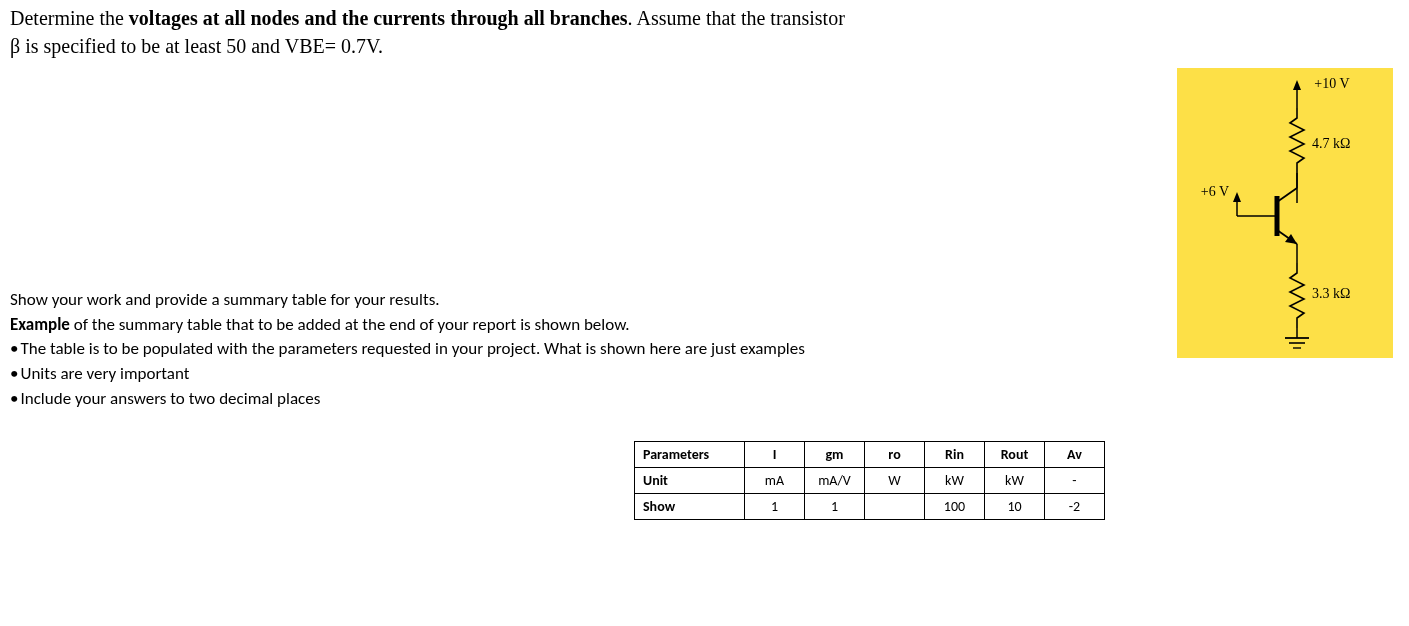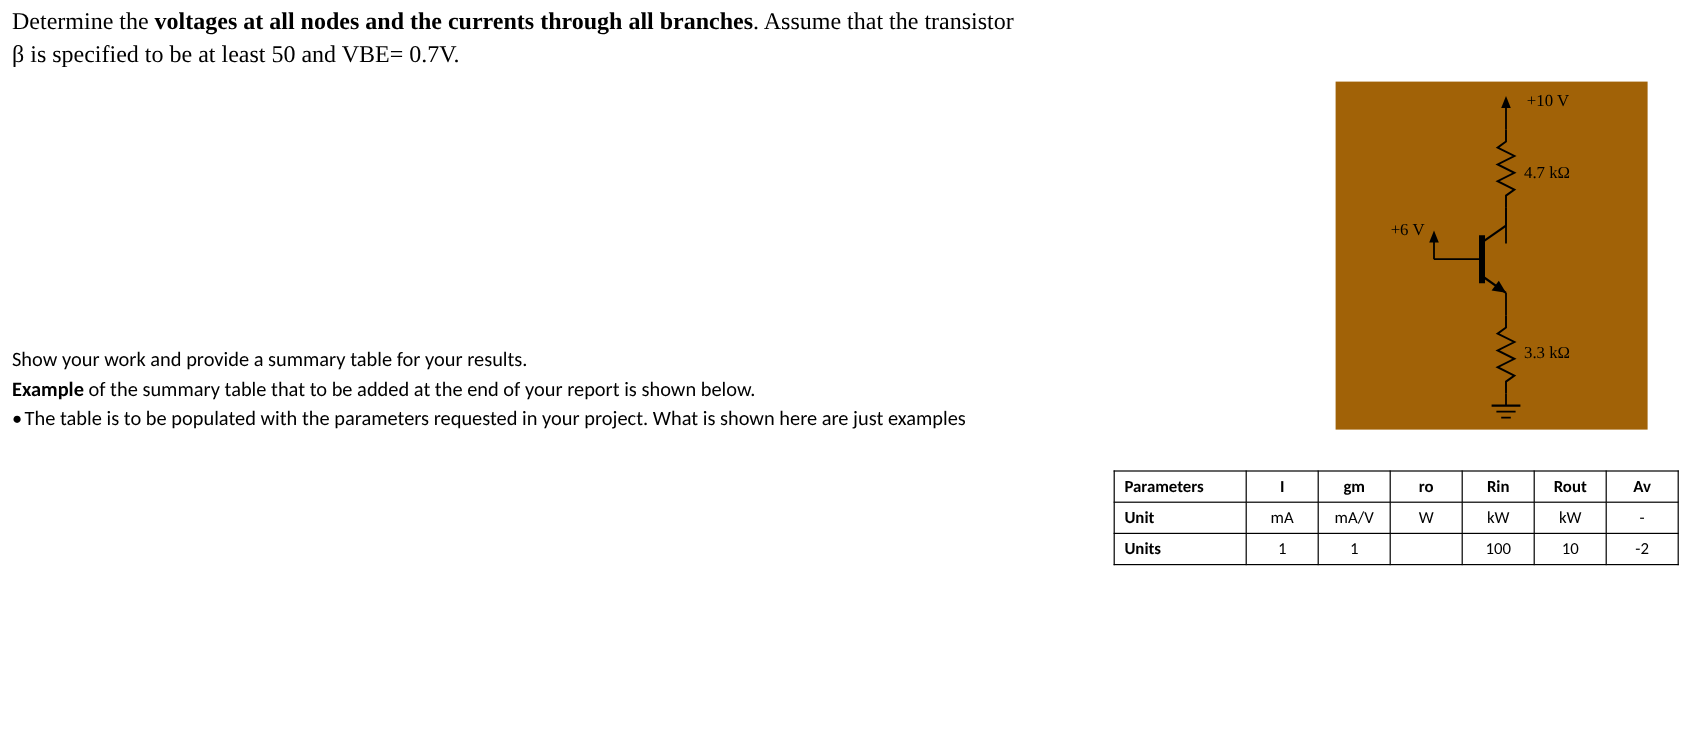--- a/index.html
+++ b/index.html
@@ -24,33 +24,33 @@
     .body-text p { margin: 0; }
     .underline { }
     .justify { text-align: justify; }
     .bullets { list-style: none; padding: 0; margin: 0; }
     .bullets li::before { content: "•"; margin-right: 2px; }
 
     
     .circuit-box {
       position: absolute;
       top: 68px;
-      right: 36px;
-      width: 260px;
+      right: 16px;
+      width: 216px;
       height: 290px;
-      background: #a16207;
+      background: #fde047;
     }
     .circuit-box svg { width: 100%; height: 100%; display: block; }
     .clabel { font-family: "Times New Roman", Times, serif; font-size: 14px; fill: #000; }
 
     
     .table-wrap {
       margin-top: 30px;
       display: flex;
-      justify-content: flex-end;
+      justify-content: center;
       padding-left: 330px;
     }
     table.summary {
       border-collapse: collapse;
       font-family: Calibri, Arial, sans-serif;
       font-size: 14px;
     }
     table.summary td {
       border: 1px solid #000;
       padding: 4px 6px;
@@ -116,20 +116,22 @@
   </svg>
 </div>
 
 <div class="body-text">
   <p>Show your work and provide a summary table for your results.</p>
   <p>
     <span class="bold underline">Example</span><span> of the summary table that to be added at the end of your report is shown below.</span>
   </p>
   <ul class="bullets">
     <li class="justify" style="width:1380px;">The table is to be populated with the parameters requested in your project. What is shown here are just examples</li>
+    <li>Units are very important</li>
+    <li>Include your answers to two decimal places</li>
   </ul>
 </div>
 
 <div class="table-wrap">
   <table class="summary">
     <tbody>
         <tr>
       <td>Parameters</td>
       <td>I</td>
       <td>gm</td>
@@ -141,21 +143,21 @@
     <tr>
       <td>Unit</td>
       <td>mA</td>
       <td>mA/V</td>
       <td>W</td>
       <td>kW</td>
       <td>kW</td>
       <td>-</td>
     </tr>
     <tr>
-      <td>Units</td>
+      <td>Show</td>
       <td>1</td>
       <td>1</td>
       <td></td>
       <td>100</td>
       <td>10</td>
       <td>-2</td>
     </tr>
   </tbody>
     </table>
 </div>

